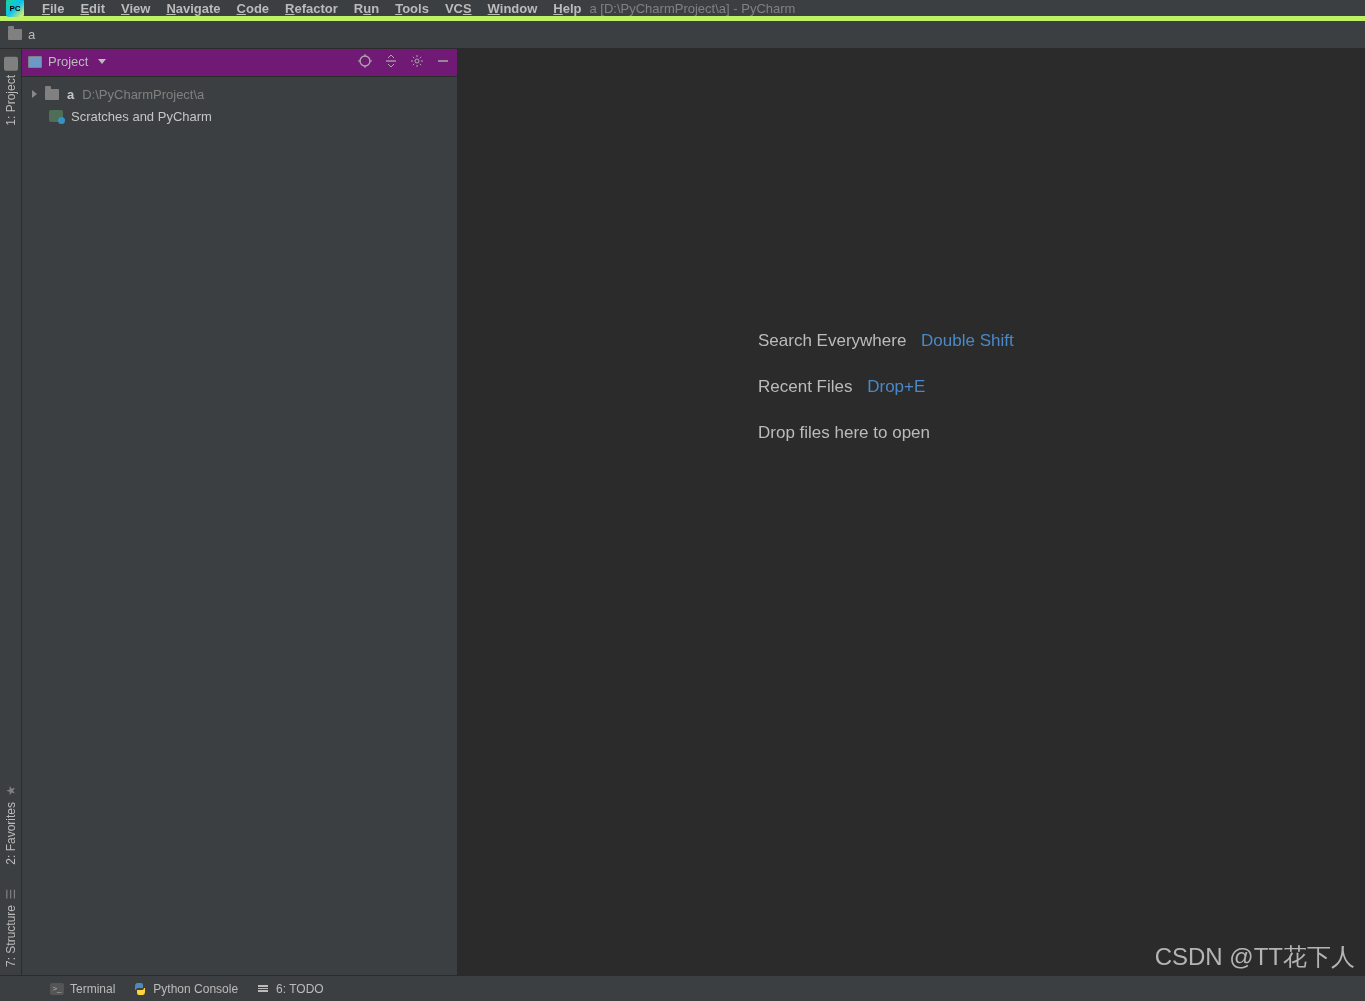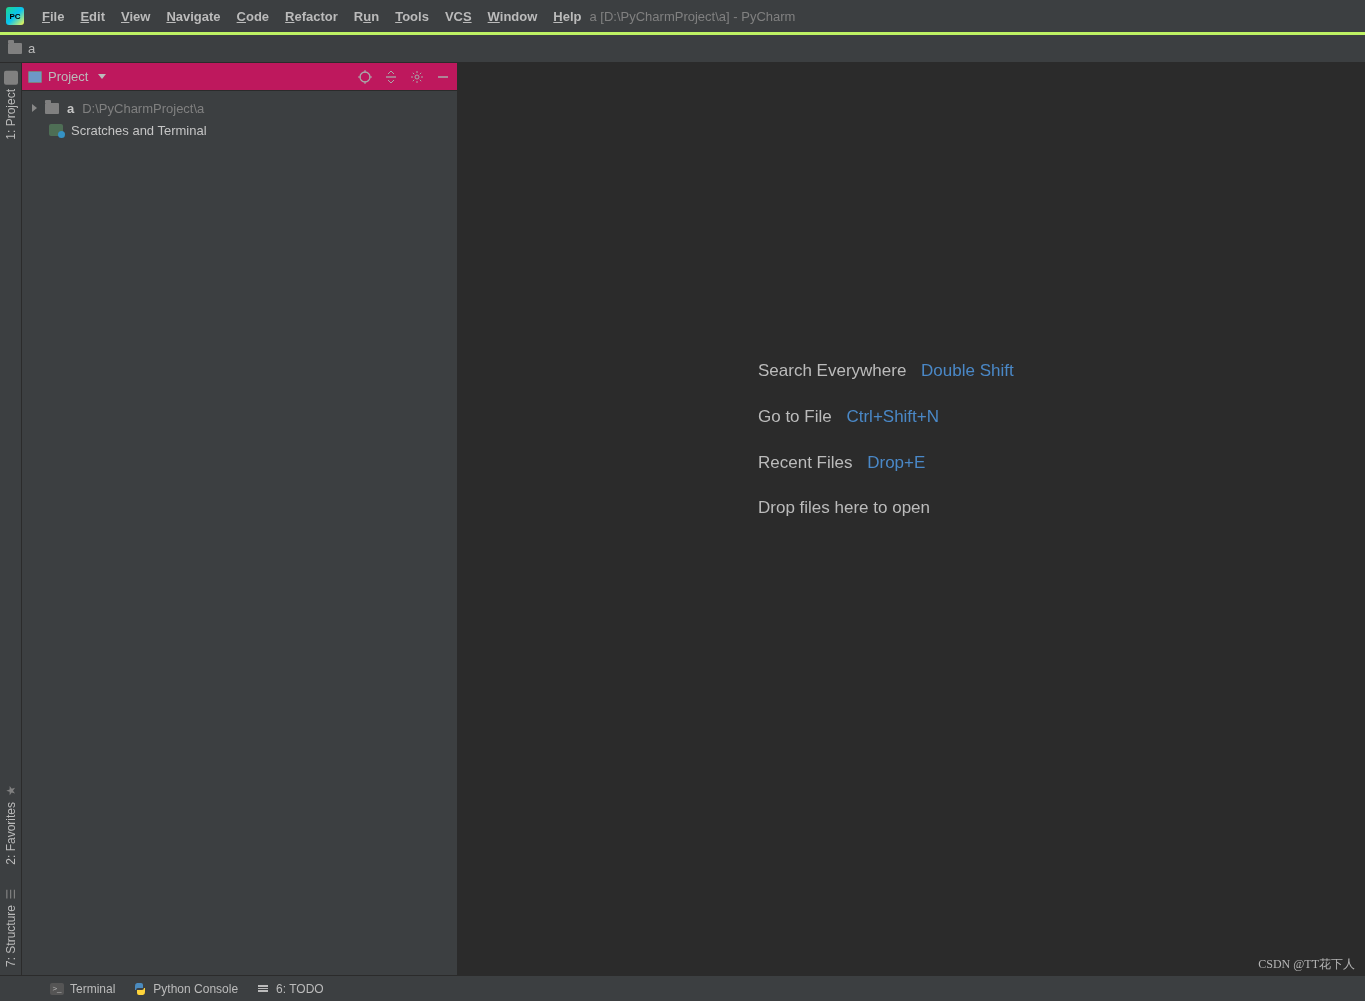--- a/index.html
+++ b/index.html
@@ -9,24 +9,24 @@
     font-family: "Segoe UI", sans-serif;
     font-size: 13px;
     color: #bbbbbb;
     display: flex;
     flex-direction: column;
   }
   
   .menubar {
     height: 20px;
     background: #3c3f41;
-    border-bottom: 3px solid #bef264;
+    border-bottom: 5px solid #bef264;
     display: flex;
     align-items: center;
-    padding: 16px 6px;
+    padding: 8px 6px;
   }
   .app-icon {
     width: 18px; height: 18px;
     background: linear-gradient(135deg,#21d789 0%,#07c3f2 50%,#fcf84a 100%);
     border-radius: 3px;
     margin-right: 10px;
     display:flex;align-items:center;justify-content:center;
     font-size:8px;color:#000;font-weight:bold;
   }
   .menu-item {
@@ -103,25 +103,25 @@
   
   .project-panel {
     width: 436px;
     background: #3c3f41;
     border-right: 1px solid #2b2b2b;
     display: flex;
     flex-direction: column;
   }
   .project-header {
     height: 28px;
-    background: #be185d;
-    display: flex;
-    align-items: center;
+    background: #701a75;
+    display: flex;
+    align-items: flex-end;
     justify-content: space-between;
-    padding: 0 6px;
+    padding: 7px 6px;
     border-bottom: 1px solid #2b2b2b;
   }
   .project-header-left { display:flex;align-items:center;gap:6px; }
   .project-header-left .pj-icon {
     width:14px;height:12px;border:1px solid #808080;border-radius:1px;background:#6d99c7;
   }
   .project-header-left .dd-arrow {
     width:0;height:0;border-left:4px solid transparent;border-right:4px solid transparent;border-top:5px solid #bbbbbb;margin-left:4px;
   }
   .project-header-right { display:flex;align-items:center;gap:10px; }
@@ -160,21 +160,21 @@
   .scratch-icon::after{content:"";position:absolute;bottom:-2px;right:-2px;width:7px;height:7px;border-radius:50%;background:#3592c4;}
   
   .editor-area {
     flex: 1;
     background: #2b2b2b;
     position: relative;
   }
   .hint-block {
     position:absolute;
     left: 300px;
-    top: 296px;
+    top: 280px;
     font-size: 17px;
     line-height: 1.4;
   }
   .hint-row { margin-bottom: 22px; color:#bbbbbb; }
   .hint-row .key { color:#4a88c7; margin-left:10px; }
   
   .bottombar {
     height: 26px;
     background: #3c3f41;
     border-top: 1px solid #2b2b2b;
@@ -188,22 +188,22 @@
   .bb-item { display:flex;align-items:center;gap:6px;cursor:pointer; }
   .bb-icon { width:14px;height:12px;display:inline-flex;align-items:center;justify-content:center; }
   .term-icon { background:#555;border-radius:2px;color:#bbb;font-size:8px; }
   .todo-icon { display:flex;flex-direction:column;gap:1px;}
   .todo-icon span{width:10px;height:1.5px;background:#bbb;}
   .watermark {
     position:absolute;
     right:10px;
     bottom:28px;
     color:#cccccc;
-    font-size:12px;
-    font-family:Liberation Serif, serif;
+    font-size:24px;
+    font-family:Liberation Sans, sans-serif;
     opacity:0.85;
     pointer-events:none;
   }
 </style>
 </head>
 <body>
 
 <div class="menubar">
   <div class="app-icon">PC</div>
   <div class="menu-item">
@@ -321,34 +321,30 @@
             <span class="folder-icon" style="margin:0;"></span>
           </span>
         <span class="tree-label" style="font-weight:600;">a</span>
         <span class="tree-sub">D:\PyCharmProject\a</span>
       </div>
       <div class="tree-row">
         <span class="tree-spacer"></span>
         <span class="tree-icon">
             <span class="scratch-icon"></span>
           </span>
-        <span class="tree-label">Scratches and Terminal</span>
+        <span class="tree-label">Scratches and PyCharm</span>
       </div>
     </div>
   </div>
 
   <div class="editor-area">
     <div class="hint-block">
       <div class="hint-row">
         <span>Search Everywhere</span>
         <span class="key">Double Shift</span>
-      </div>
-      <div class="hint-row">
-        <span>Go to File</span>
-        <span class="key">Ctrl+Shift+N</span>
       </div>
       <div class="hint-row">
         <span>Recent Files</span>
         <span class="key">Drop+E</span>
       </div>
       <div class="hint-row">
         <span>Drop files here to open</span>
       </div>
     </div>
   </div>

